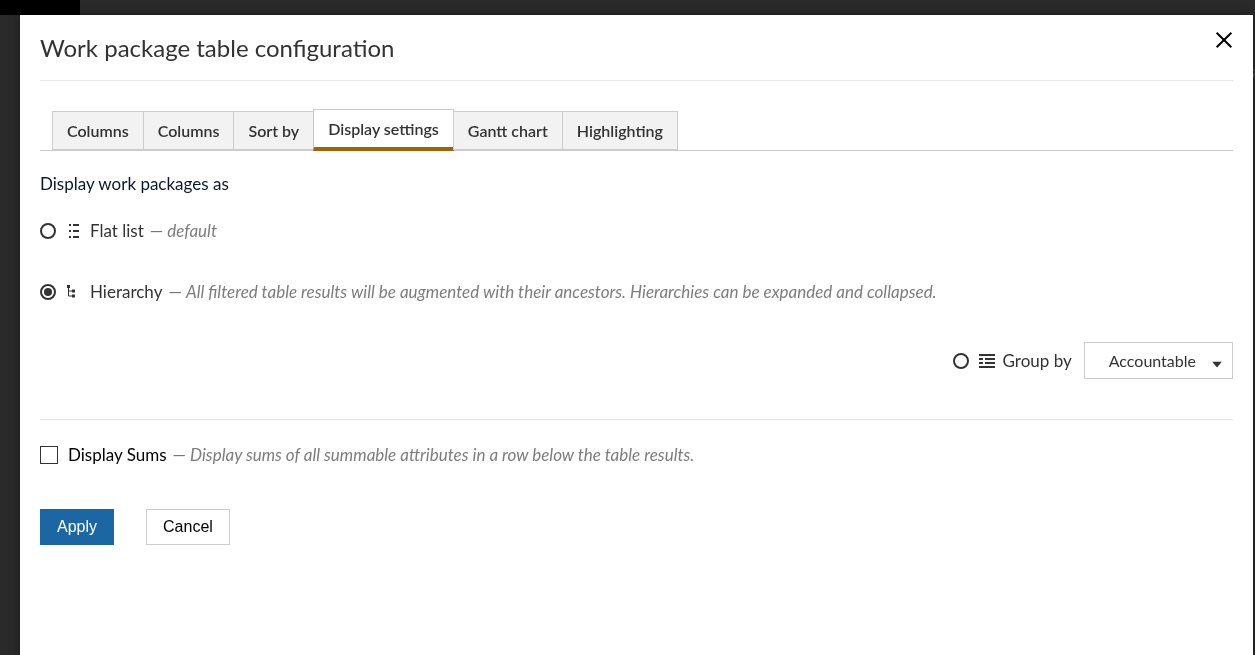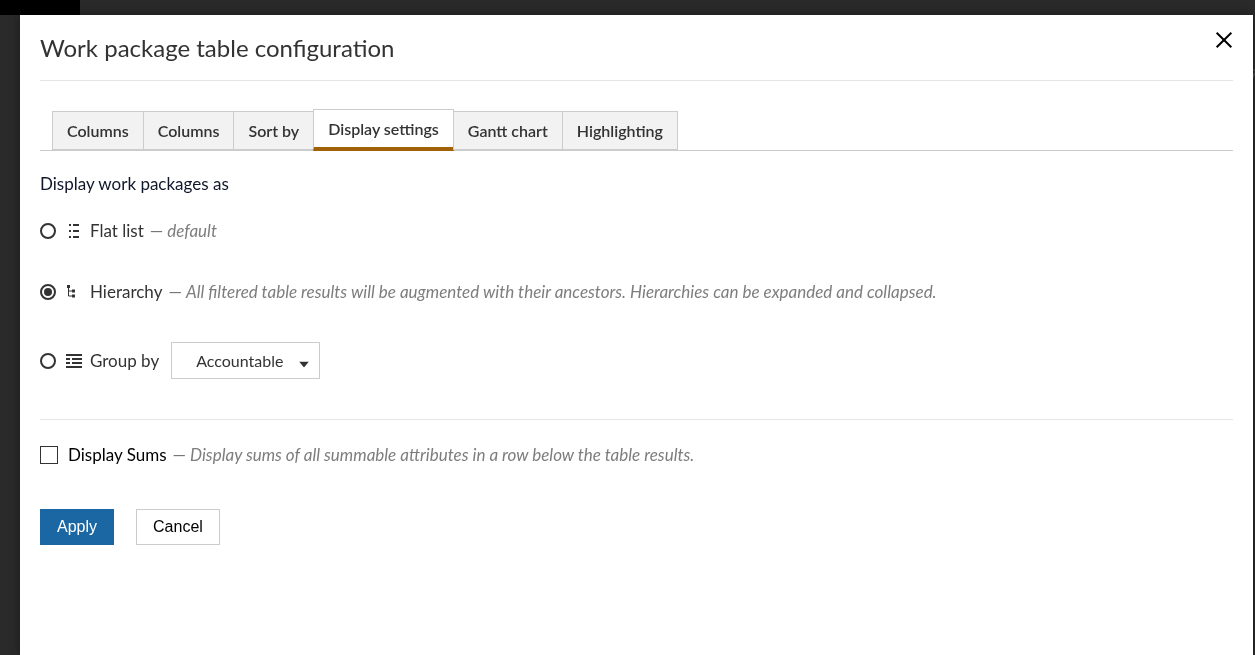--- a/index.html
+++ b/index.html
@@ -174,21 +174,21 @@
     width: 18px;
     height: 18px;
     border: 1.5px solid #333;
     margin-right: 10px;
     flex-shrink: 0;
     cursor: pointer;
     box-sizing: border-box;
   }
   .actions {
     display: flex;
-    gap: 22px;
+    gap: 32px;
   }
   .btn {
     padding: 8px 16px;
     font-size: 16px;
     border: 1px solid #ccc;
     background: #fff;
     cursor: pointer;
   }
   .btn-primary {
     background: #1a67a3;
@@ -259,21 +259,21 @@
           <rect x="5" y="4.5" width="3" height="3" fill="#333"></rect>
           <line x1="1.5" y1="11" x2="5" y2="11" stroke="#333" stroke-width="1"></line>
           <rect x="5" y="9.5" width="3" height="3" fill="#333"></rect>
         </svg>
       </span>
       <span class="option-label">Hierarchy</span>
       <span class="dash">—</span>
       <span class="option-hint">All filtered table results will be augmented with their ancestors. Hierarchies can be expanded and collapsed.</span>
     </div>
 
-    <div class="option-row" style="">
+    <div class="option-row" style="justify-content:flex-end;">
       <span class="radio"></span>
       <span class="option-icon">
         <svg width="16" height="14" viewBox="0 0 16 14">
           <rect x="0" y="0" width="16" height="2" fill="#333"></rect>
           <rect x="0" y="4" width="4" height="2" fill="#333"></rect>
           <rect x="6" y="4" width="10" height="2" fill="#333"></rect>
           <rect x="0" y="8" width="4" height="2" fill="#333"></rect>
           <rect x="6" y="8" width="10" height="2" fill="#333"></rect>
           <rect x="0" y="12" width="16" height="2" fill="#333"></rect>
         </svg>

